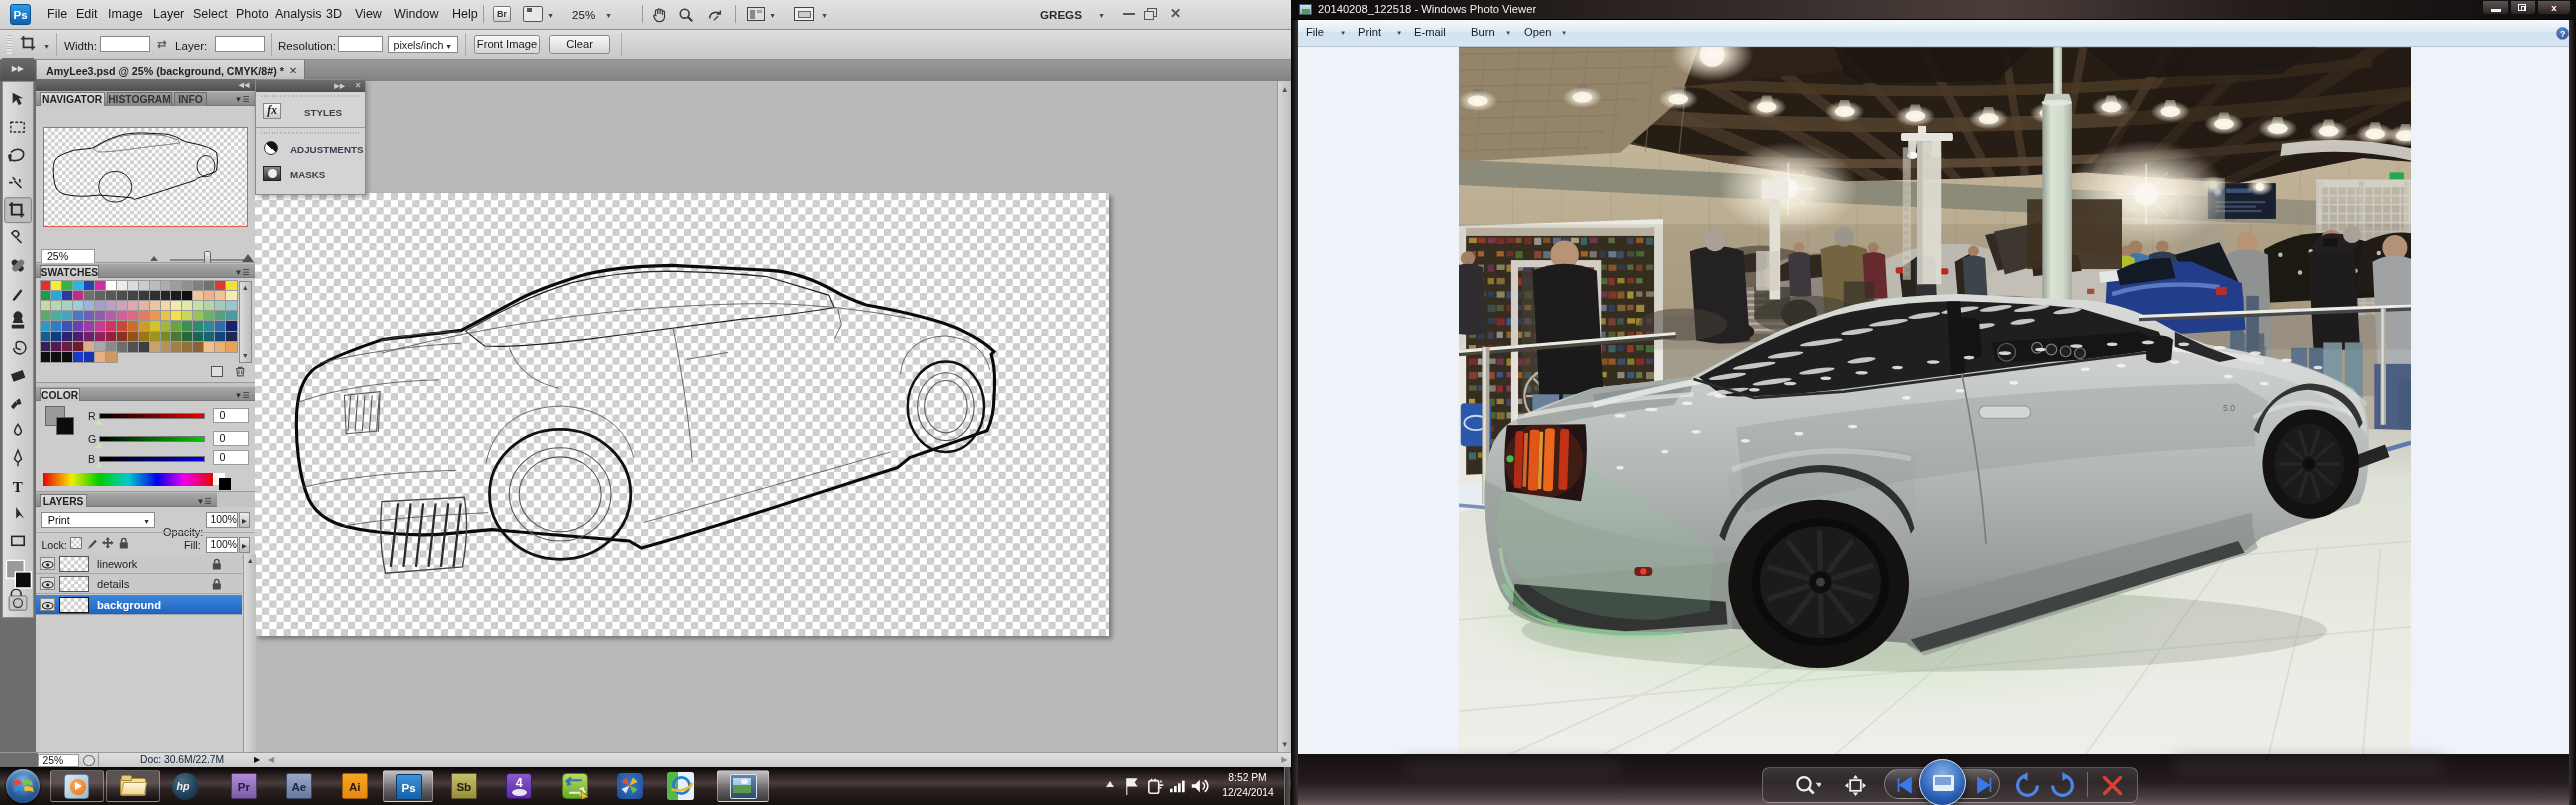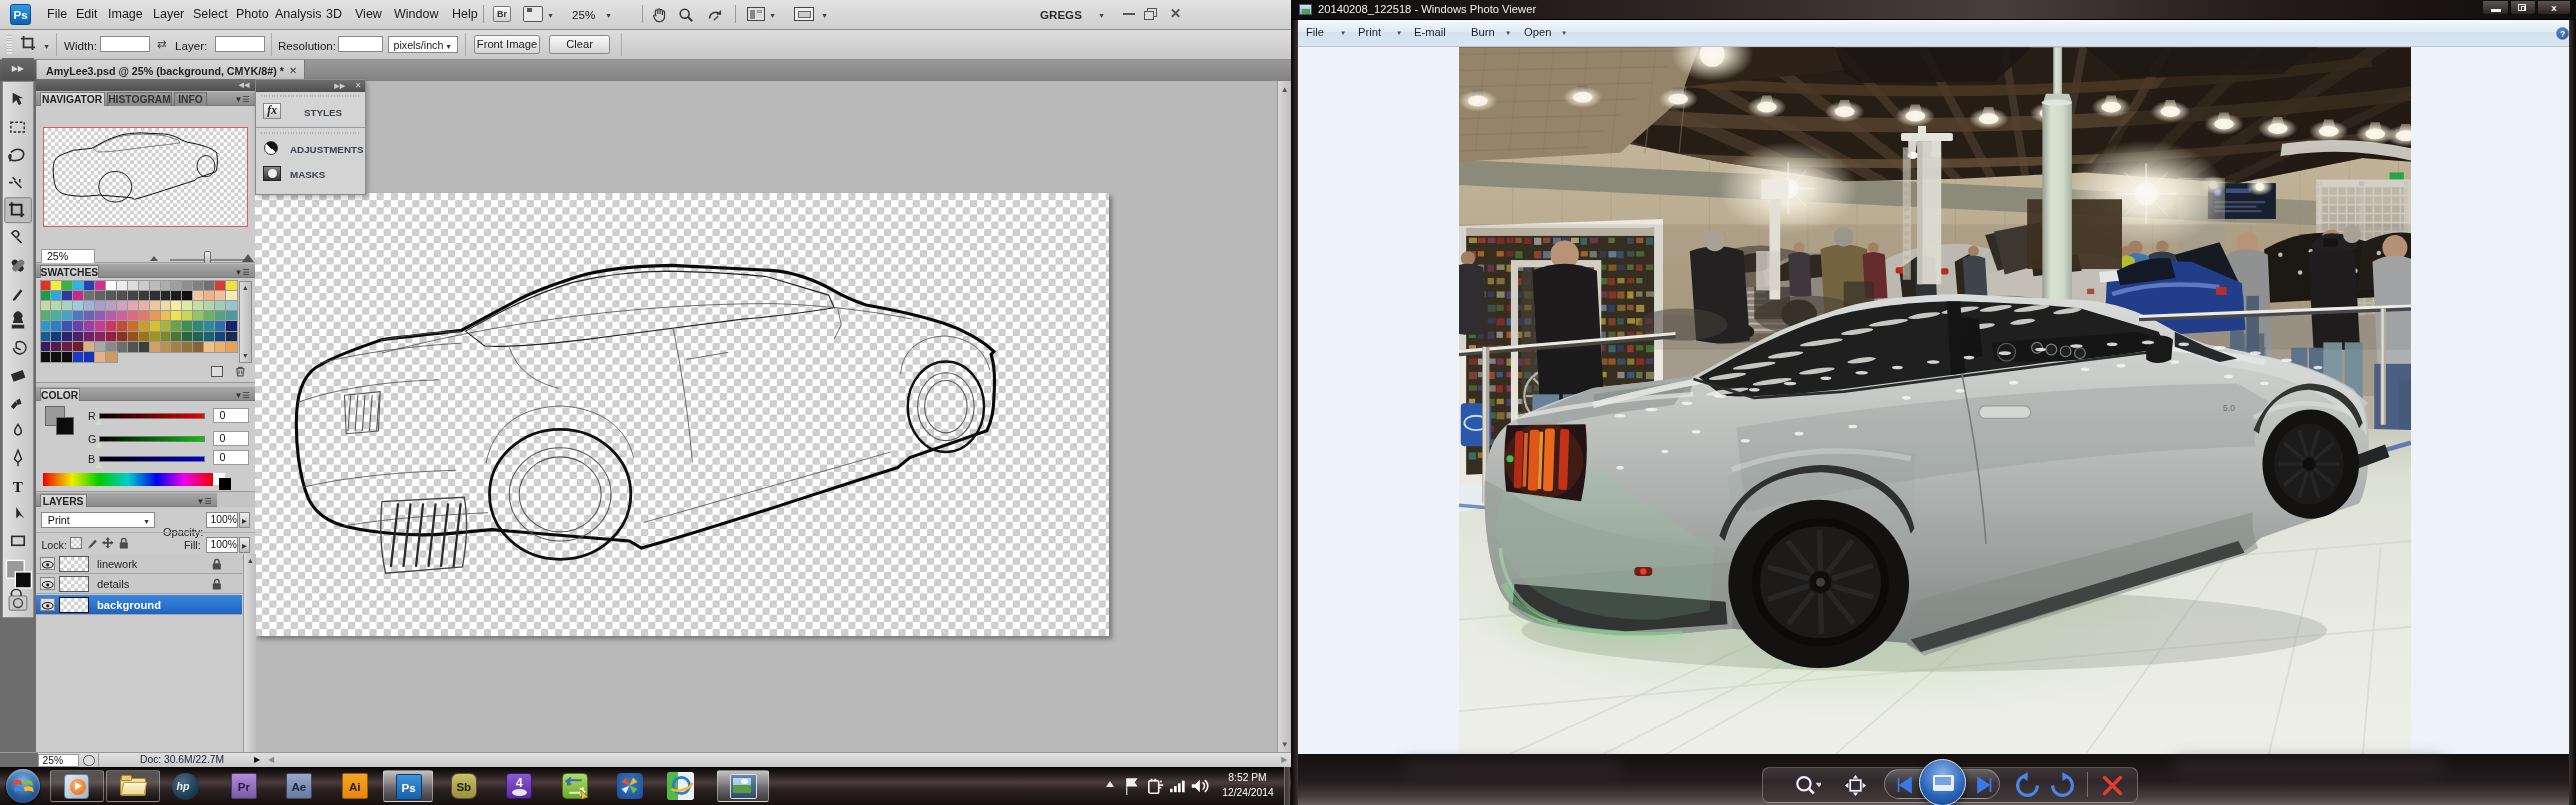--- a/index.html
+++ b/index.html
@@ -517,21 +517,21 @@
       <div class="abs" style="left:284px;top:2.7px;width:30px;height:32px;">
         <div class="abs" style="left:1.8px;top:3.6px;width:26px;height:26px;background:linear-gradient(#9aa8c8,#68799f);border:0.9px solid #3a4a66;border-radius:1.8px;color:#1a2540;font-size:11.6px;font-weight:bold;text-align:center;line-height:25px;">Ae</div>
       </div>
       <div class="abs" style="left:340px;top:2.7px;width:30px;height:32px;">
         <div class="abs" style="left:1.8px;top:3.6px;width:26px;height:26px;background:linear-gradient(#f5a623,#e8860d);border:0.9px solid #9a5a08;border-radius:1.8px;color:#2a1c08;font-size:11.6px;font-weight:bold;text-align:center;line-height:25px;">Ai</div>
       </div>
       <div class="abs" style="left:383px;top:2.7px;width:50px;height:32px;background:linear-gradient(rgba(255,255,255,.75),rgba(200,205,215,.45) 45%,rgba(120,125,135,.35));border:0.9px solid rgba(255,255,255,.35);border-radius:2.7px;">
         <div class="abs" style="left:11.6px;top:3.6px;width:26px;height:26px;background:linear-gradient(#3f93d8,#1460a8);border:0.9px solid #0c3a66;border-radius:1.8px;color:#fff;font-size:11.6px;font-weight:bold;text-align:center;line-height:25px;">Ps</div>
       </div>
       <div class="abs" style="left:449px;top:2.7px;width:30px;height:32px;">
-        <div class="abs" style="left:1.8px;top:3.6px;width:26px;height:26px;background:linear-gradient(#c8c06a,#988f3a);border:0.9px solid #5a5420;border-radius:7px;color:#201c08;font-size:11.6px;font-weight:bold;text-align:center;line-height:25px;">Sb</div>
+        <div class="abs" style="left:1.8px;top:3.6px;width:26px;height:26px;background:linear-gradient(#c8c06a,#988f3a);border:0.9px solid #5a5420;border-radius:1px;color:#201c08;font-size:11.6px;font-weight:bold;text-align:center;line-height:25px;">Sb</div>
       </div>
       <div class="abs" style="left:504px;top:2.7px;width:30px;height:32px;">
         <div class="abs" style="left:1.8px;top:3.6px;width:26px;height:26px;background:linear-gradient(#8a5ad0,#5a2aa0);border-radius:3.6px;border:0.9px solid #3a1a70;">
           <span style="position:absolute;left:9px;top:1.8px;font-size:12.5px;font-weight:bold;color:#fff;">4</span>
           <div class="abs" style="left:5.4px;top:15px;width:15px;height:7.2px;border-radius:50%;background:#e8e4f2;"></div>
         </div>
       </div>
       <div class="abs" style="left:560px;top:2.7px;width:30px;height:32px;">
         <div class="abs" style="left:1.8px;top:3.6px;width:26px;height:26px;background:linear-gradient(#b4dc6a,#6aaa28);border-radius:4.5px;border:0.9px solid #4a7a18;"><svg width="25" height="25" viewBox="0 0 28 28">
             <path d="M21 7 L10 7 C6 7 5 11 6 13 M9 4 L4 8 L9 12" stroke="#3d6fb8" stroke-width="2.4" fill="none"></path>

